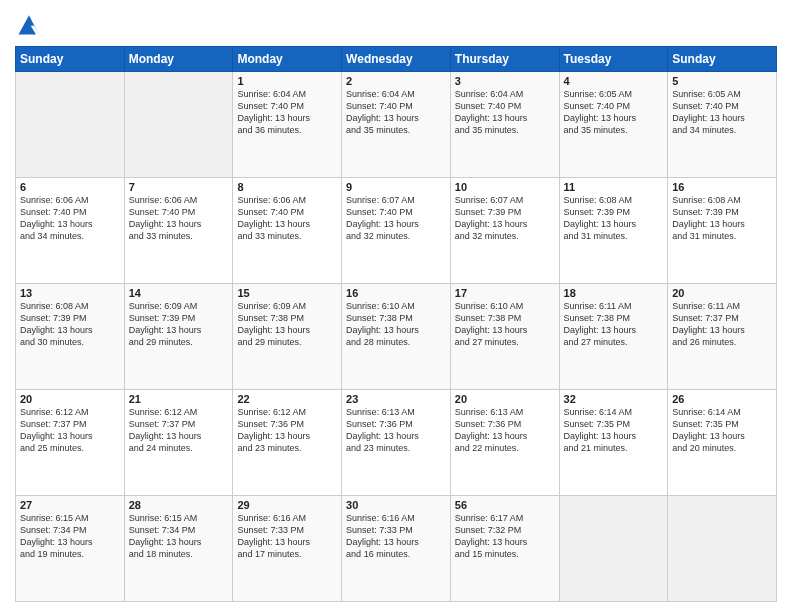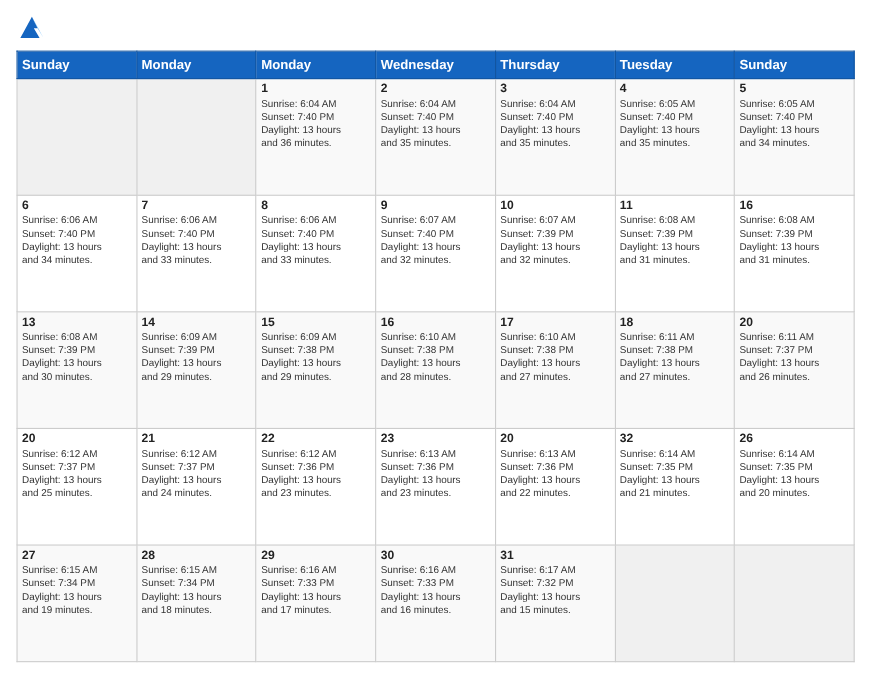--- a/index.html
+++ b/index.html
@@ -345,21 +345,21 @@
 and 17 minutes.</div>
           </td>
           <td>
             <span class="day-num">30</span>
             <div class="day-info" style="white-space: pre-line;">Sunrise: 6:16 AM
 Sunset: 7:33 PM
 Daylight: 13 hours
 and 16 minutes.</div>
           </td>
           <td>
-            <span class="day-num">31</span>
+            <span class="day-num">56</span>
             <div class="day-info" style="white-space: pre-line;">Sunrise: 6:17 AM
 Sunset: 7:32 PM
 Daylight: 13 hours
 and 15 minutes.</div>
           </td>
           <td class="empty"></td>
           <td class="empty"></td>
         </tr>
       </tbody>
   </table>

